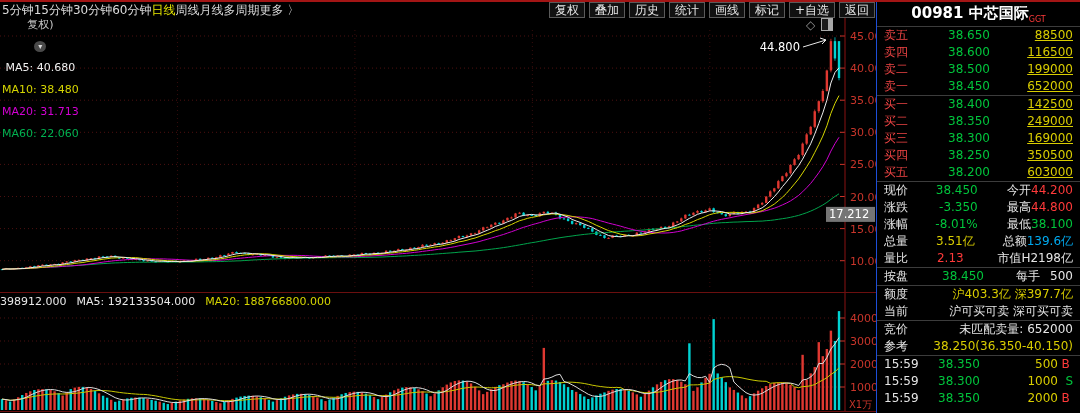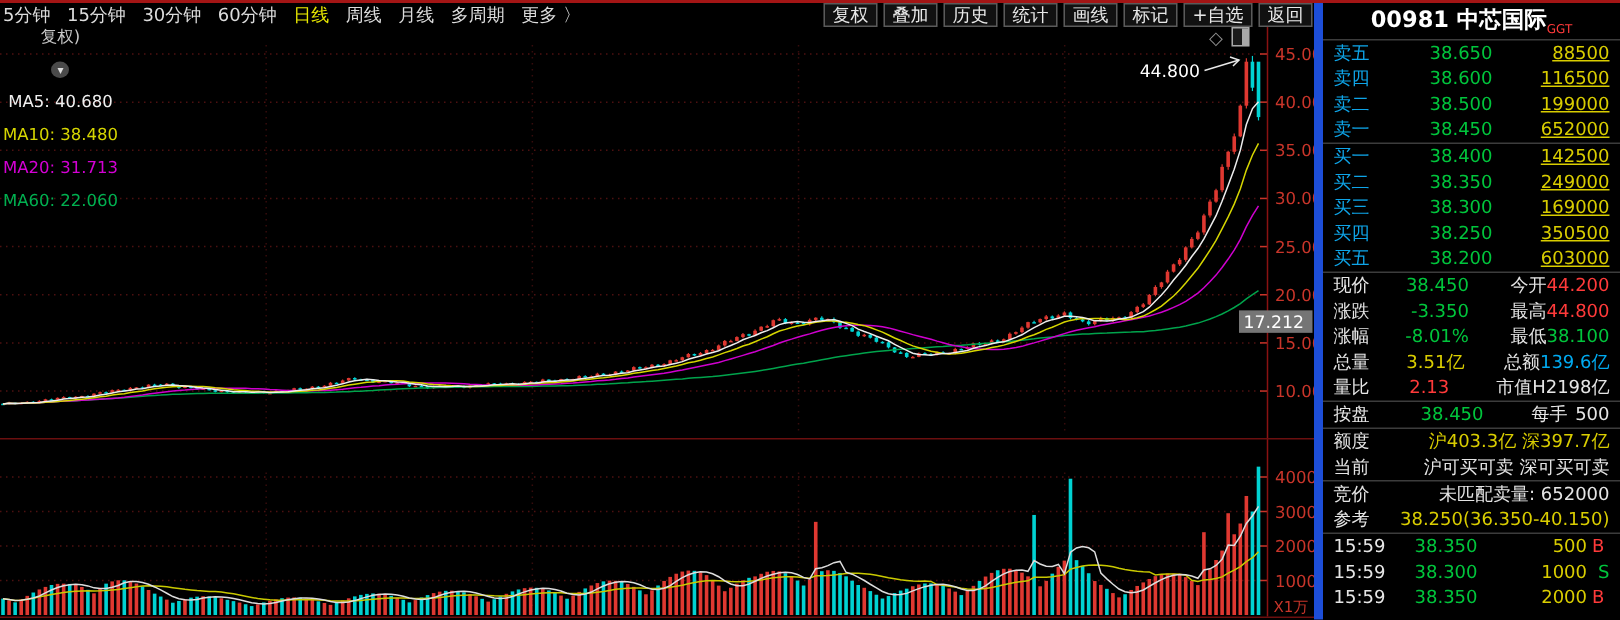--- a/index.html
+++ b/index.html
@@ -4,44 +4,44 @@
 <style>
   * { margin:0; padding:0; box-sizing:border-box; }
   html,body { width:1080px; height:413px; background:#000; overflow:hidden;
     font-family:"DejaVu Sans","Liberation Sans",sans-serif; }
   .top-line { position:absolute; left:0; top:0; width:1080px; height:2px; background:#a31515; z-index:5; }
   .app { position:absolute; left:0; top:0; width:1080px; height:413px; }
 
   
   .chart-area { position:absolute; left:0; top:0; width:876px; height:413px; }
   .toolbar { position:absolute; left:0; top:2px; width:876px; height:16px; display:flex; justify-content:space-between; align-items:center; z-index:4; }
-  .tabs { display:flex; gap:11px; padding-left:2px; white-space:nowrap; }
+  .tabs { display:flex; padding-left:2px; white-space:nowrap; }
   .tab { font-size:12px; color:#dcdcdc; cursor:default; }
   .tab.active { color:#e8e800; }
   .tool-buttons { display:flex; gap:4px; padding-right:1px; }
   .tbtn { font-size:12px; color:#e8e8e8; border:1px solid #5a5a5a; line-height:14px; padding:0 5px; background:#111; white-space:nowrap; }
   .ma-row { position:absolute; left:2px; top:17px; height:14px; display:flex; gap:9px; align-items:center; font-size:11px; white-space:nowrap; z-index:4;flex-direction:column; }
   .ma-prefix { color:#c8c8c8; }
   .chev-circle { width:12px; height:12px; border-radius:50%; background:#4a4a4a; color:#ddd; font-size:8px; line-height:11px; text-align:center; display:inline-block; }
   .ma5 { color:#f0f0f0; } .ma10 { color:#d6d600; } .ma20 { color:#d400d4; } .ma60 { color:#00b050; }
   .chart-icons { position:absolute; left:806px; top:18px; display:flex; gap:6px; align-items:center; z-index:4; }
   .diamond-ic { color:#909090; font-size:12px; line-height:12px; }
   .pane-ic { width:12px; height:13px; border:1px solid #a8a8a8; position:relative; background:#1a1a1a; }
   .pane-ic::after { content:""; position:absolute; right:0; top:0; width:4px; height:11px; background:#a8a8a8; }
   .vol-row { position:absolute; left:0px; top:295px; height:14px; display:flex; gap:10px; font-size:11px; white-space:nowrap; z-index:4; }
   .vol-val, .vol-ma5 { color:#e8e8e8; } .vol-ma20 { color:#d6d600; }
   #chart-svg { position:absolute; left:0; top:0; }
 
   
-  .right-panel { position:absolute; left:876px; top:2px; width:204px; height:411px; background:#000; border-left:6px solid #1d4ed8; font-size:12px; color:#e5e5e5; }
+  .right-panel { position:absolute; left:876px; top:2px; width:204px; height:411px; background:#000; border-left:1px solid #1d4ed8; font-size:12px; color:#e5e5e5; }
   .rp-title { height:24px; line-height:23px; text-align:center; font-size:15px; font-weight:bold; color:#fff; white-space:nowrap; }
   .rp-tag { font-size:8px; color:#ff3a3a; font-weight:normal; vertical-align:sub; }
   .sep { border-top:1px solid #3c3c3c; height:0; }
   .ob-row, .q-row, .i-row, .t-row { display:flex; height:17px; line-height:17px; padding:0 7px; white-space:nowrap; }
-  .ob-label { width:46px; color:#0ea5e9; }
+  .ob-label { width:46px; color:#ef4444; }
   .ob-price { width:60px; text-align:right; }
   .ob-vol { flex:1; text-align:right;text-decoration:underline; }
   .q-l1 { width:42px; } .q-v1 { width:58px; text-align:right; }
   .q-l2 { width:44px; margin-left:12px;text-align:right; } .q-v2 { flex:1; text-align:right; }
   .i-label { width:42px; } .i-val { flex:1; text-align:right; }
   .t-time { width:38px; } .t-price { width:58px; text-align:right; }
   .t-vol { flex:1; text-align:right; } .t-side { width:15px; text-align:right; }
   .green { color:#00c53c; } .red { color:#ff3a3a;text-align:center; } .yellow { color:#d9cd00; }
   .cyan { color:#00aaf0; } .white { color:#e5e5e5; }
 </style>
@@ -771,20 +771,25 @@
         <polyline points="2.0,269.4 6.0,268.9 10.1,269.0 14.1,268.9 18.2,268.7 22.2,268.5 26.3,268.3 30.3,267.7 34.3,267.3 38.4,266.8 42.4,266.0 46.5,265.7 50.5,265.3 54.6,264.8 58.6,264.7 62.7,264.2 66.7,263.4 70.7,262.8 74.8,262.0 78.8,261.1 82.9,260.7 86.9,260.1 91.0,259.4 95.0,259.1 99.0,258.4 103.1,257.6 107.1,257.3 111.2,256.8 115.2,256.6 119.3,257.0 123.3,257.3 127.3,257.6 131.4,258.3 135.4,258.7 139.5,259.0 143.5,259.7 147.6,260.1 151.6,260.5 155.7,261.1 159.7,261.1 163.7,261.2 167.8,261.5 171.8,261.4 175.9,261.4 179.9,261.7 184.0,261.5 188.0,261.3 192.0,261.2 196.1,260.6 200.1,260.1 204.2,259.8 208.2,259.2 212.3,258.8 216.3,258.5 220.3,257.6 224.4,256.8 228.4,255.9 232.5,254.7 236.5,253.8 240.6,253.4 244.6,252.9 248.7,253.2 252.7,253.7 256.7,253.8 260.8,254.3 264.8,254.7 268.9,254.8 272.9,255.5 277.0,256.1 281.0,256.5 285.0,257.3 289.1,257.7 293.1,257.6 297.2,257.8 301.2,257.7 305.3,257.4 309.3,257.6 313.3,257.6 317.4,257.3 321.4,257.4 325.5,257.0 329.5,256.5 333.6,256.4 337.6,256.1 341.7,255.9 345.7,256.1 349.7,255.9 353.8,255.4 357.8,255.3 361.9,254.7 365.9,254.1 370.0,254.1 374.0,253.7 378.0,253.4 382.1,253.3 386.1,252.7 390.2,252.1 394.2,251.7 398.3,250.9 402.3,250.3 406.3,250.1 410.4,249.5 414.4,248.9 418.5,248.5 422.5,247.4 426.6,246.6 430.6,246.0 434.7,245.0 438.7,244.4 442.7,244.0 446.8,243.0 450.8,242.1 454.9,241.1 458.9,239.5 463.0,238.3 467.0,237.3 471.0,236.0 475.1,235.0 479.1,233.8 483.2,231.9 487.2,230.3 491.3,228.6 495.3,226.5 499.3,225.1 503.4,223.7 507.4,221.8 511.5,220.4 515.5,218.5 519.6,216.4 523.6,215.4 527.7,214.8 531.7,214.4 535.7,214.9 539.8,215.0 543.8,214.3 547.9,213.9 551.9,213.4 556.0,213.1 560.0,214.2 564.0,215.6 568.1,217.1 572.1,219.4 576.2,221.0 580.2,222.4 584.3,224.2 588.3,225.7 592.3,227.2 596.4,229.6 600.4,231.6 604.5,233.6 608.5,235.5 612.6,236.3 616.6,236.5 620.7,236.8 624.7,236.2 628.7,235.7 632.8,235.7 636.8,235.0 640.9,234.3 644.9,233.6 649.0,232.2 653.0,231.1 657.0,230.4 661.1,229.2 665.1,228.4 669.2,227.9 673.2,226.5 677.3,224.9 681.3,223.2 685.3,220.7 689.4,218.4 693.4,216.4 697.5,214.3 701.5,213.1 705.6,212.2 709.6,210.9 713.7,210.8 717.7,211.2 721.7,211.6 725.8,212.7 729.8,213.9 733.9,213.9 737.9,214.0 742.0,213.6 746.0,212.7 750.0,212.2 754.1,211.4 758.1,209.6 762.2,207.8 766.2,204.8 770.3,200.7 774.3,196.7 778.3,192.1 782.4,186.7 786.4,182.0 790.5,176.8 794.5,171.0 798.6,165.7 802.6,159.2 806.7,151.4 810.7,143.8 814.7,134.2 818.8,123.5 822.8,112.9 826.9,100.1 830.9,83.0 835.0,72.4 839.0,67.8" fill="none" stroke="#ededed" stroke-width="1"></polyline>
         <polyline points="2.0,399.1 6.0,399.6 10.1,400.3 14.1,400.1 18.2,399.5 22.2,398.8 26.3,397.9 30.3,397.1 34.3,396.3 38.4,395.6 42.4,395.0 46.5,394.5 50.5,394.2 54.6,394.0 58.6,393.9 62.7,394.0 66.7,393.9 70.7,393.7 74.8,393.3 78.8,393.0 82.9,392.4 86.9,391.8 91.0,391.1 95.0,390.7 99.0,390.5 103.1,390.6 107.1,390.8 111.2,391.2 115.2,391.8 119.3,392.4 123.3,392.9 127.3,393.3 131.4,393.7 135.4,394.0 139.5,394.3 143.5,394.4 147.6,394.7 151.6,395.3 155.7,395.9 159.7,396.7 163.7,397.5 167.8,398.3 171.8,399.0 175.9,399.5 179.9,399.9 184.0,400.1 188.0,400.1 192.0,400.0 196.1,399.9 200.1,399.8 204.2,399.7 208.2,399.8 212.3,400.0 216.3,400.2 220.3,400.5 224.4,400.7 228.4,400.7 232.5,400.7 236.5,400.5 240.6,400.3 244.6,399.9 248.7,399.5 252.7,399.2 256.7,398.9 260.8,398.7 264.8,398.7 268.9,398.7 272.9,398.9 277.0,399.0 281.0,399.0 285.0,398.8 289.1,398.6 293.1,398.3 297.2,397.9 301.2,397.4 305.3,397.0 309.3,396.8 313.3,396.6 317.4,396.6 321.4,396.8 325.5,397.0 329.5,397.2 333.6,397.3 337.6,397.3 341.7,397.1 345.7,396.9 349.7,396.5 353.8,396.0 357.8,395.6 361.9,395.3 365.9,395.1 370.0,395.1 374.0,395.2 378.0,395.5 382.1,395.7 386.1,395.7 390.2,395.6 394.2,395.3 398.3,394.8 402.3,394.3 406.3,393.6 410.4,392.9 414.4,392.5 418.5,392.1 422.5,392.0 426.6,392.0 430.6,392.2 434.7,392.3 438.7,392.2 442.7,392.0 446.8,391.5 450.8,390.9 454.9,390.1 458.9,389.1 463.0,388.3 467.0,387.7 471.0,387.2 475.1,387.0 479.1,387.1 483.2,387.4 487.2,387.7 491.3,387.8 495.3,387.7 499.3,387.5 503.4,387.2 507.4,386.6 511.5,385.9 515.5,385.2 519.6,384.8 523.6,384.5 527.7,384.5 531.7,384.7 535.7,385.2 539.8,385.5 543.8,383.8 547.9,383.8 551.9,383.6 556.0,383.3 560.0,382.9 564.0,382.4 568.1,382.2 572.1,382.2 576.2,382.5 580.2,382.9 584.3,383.5 588.3,384.3 592.3,385.2 596.4,385.9 600.4,386.5 604.5,387.0 608.5,387.4 612.6,387.5 616.6,387.4 620.7,387.6 624.7,389.7 628.7,390.1 632.8,390.8 636.8,391.4 640.9,392.2 644.9,392.7 649.0,392.8 653.0,392.7 657.0,392.3 661.1,391.7 665.1,390.9 669.2,389.9 673.2,389.0 677.3,388.2 681.3,387.6 685.3,387.2 689.4,384.9 693.4,384.9 697.5,384.8 701.5,384.5 705.6,383.9 709.6,383.1 713.7,379.4 717.7,378.4 721.7,377.4 725.8,376.8 729.8,376.6 733.9,376.8 737.9,377.2 742.0,377.9 746.0,378.8 750.0,379.6 754.1,380.3 758.1,380.9 762.2,381.2 766.2,381.3 770.3,383.3 774.3,382.9 778.3,382.7 782.4,382.7 786.4,382.9 790.5,383.5 794.5,386.9 798.6,387.7 802.6,386.6 806.7,386.4 810.7,385.7 814.7,384.6 818.8,382.1 822.8,380.1 826.9,377.7 830.9,374.4 835.0,371.8 839.0,367.8" fill="none" stroke="#c9c900" stroke-width="1"></polyline>
         <polyline points="2.0,399.1 6.0,399.6 10.1,400.3 14.1,400.1 18.2,399.5 22.2,398.7 26.3,397.3 30.3,395.2 34.3,393.3 38.4,391.7 42.4,390.5 46.5,389.8 50.5,389.5 54.6,389.8 58.6,390.6 62.7,391.9 66.7,392.4 70.7,392.3 74.8,391.5 78.8,390.3 82.9,388.5 86.9,387.6 91.0,387.6 95.0,388.3 99.0,389.5 103.1,391.3 107.1,393.3 111.2,395.5 115.2,397.7 119.3,399.1 123.3,399.9 127.3,400.0 131.4,399.6 135.4,398.7 139.5,398.1 143.5,397.9 147.6,398.0 151.6,398.4 155.7,399.0 159.7,399.8 163.7,400.8 167.8,401.8 171.8,402.4 175.9,402.6 179.9,402.4 184.0,401.7 188.0,400.7 192.0,399.8 196.1,399.1 200.1,398.7 204.2,398.6 208.2,398.8 212.3,399.3 216.3,400.0 220.3,401.0 224.4,401.6 228.4,401.7 232.5,401.3 236.5,400.4 240.6,399.1 244.6,397.9 248.7,396.9 252.7,396.3 256.7,396.0 260.8,396.2 264.8,396.7 268.9,397.5 272.9,398.7 277.0,399.4 281.0,399.6 285.0,399.3 289.1,398.4 293.1,397.0 297.2,395.7 301.2,394.8 305.3,394.3 309.3,394.2 313.3,394.5 317.4,395.3 321.4,396.4 325.5,397.7 329.5,398.7 333.6,399.0 337.6,398.7 341.7,397.7 345.7,396.0 349.7,394.6 353.8,393.4 357.8,392.6 361.9,392.2 365.9,392.4 370.0,393.0 374.0,394.0 378.0,395.5 382.1,396.4 386.1,396.6 390.2,396.0 394.2,394.7 398.3,392.6 402.3,390.7 406.3,389.2 410.4,388.2 414.4,387.7 418.5,387.8 422.5,388.5 426.6,389.8 430.6,391.6 434.7,392.8 438.7,393.0 442.7,392.2 446.8,390.4 450.8,387.6 454.9,385.1 458.9,383.2 463.0,381.8 467.0,381.2 471.0,381.4 475.1,382.5 479.1,384.5 483.2,387.3 487.2,389.3 491.3,390.5 495.3,390.5 499.3,389.4 503.4,387.5 507.4,385.6 511.5,384.0 515.5,382.8 519.6,381.9 523.6,381.5 527.7,381.8 531.7,383.0 535.7,384.9 539.8,386.0 543.8,379.1 547.9,378.5 551.9,377.1 556.0,375.1 560.0,374.3 564.0,381.5 568.1,382.8 572.1,384.8 576.2,387.0 580.2,389.5 584.3,391.9 588.3,394.3 592.3,395.8 596.4,396.5 600.4,396.4 604.5,395.6 608.5,393.9 612.6,392.4 616.6,391.1 620.7,390.2 624.7,389.6 628.7,389.5 632.8,390.1 636.8,391.2 640.9,392.7 644.9,393.6 649.0,393.6 653.0,392.6 657.0,390.6 661.1,387.6 665.1,384.9 669.2,382.6 673.2,381.0 677.3,380.1 681.3,380.0 685.3,380.9 689.4,373.7 693.4,376.0 697.5,377.5 701.5,377.6 705.6,376.3 709.6,382.4 713.7,368.1 717.7,365.3 721.7,364.3 725.8,365.2 729.8,367.9 733.9,382.0 737.9,385.9 742.0,389.5 746.0,392.7 750.0,394.5 754.1,395.1 758.1,394.7 762.2,393.3 766.2,390.9 770.3,388.5 774.3,386.4 778.3,384.7 782.4,383.5 786.4,383.0 790.5,383.1 794.5,384.0 798.6,385.5 802.6,380.0 806.7,379.2 810.7,377.0 814.7,372.9 818.8,363.4 822.8,363.6 826.9,357.5 830.9,349.0 835.0,343.8 839.0,337.6" fill="none" stroke="#dddddd" stroke-width="1"></polyline>
         <rect x="826" y="206.89896" width="49" height="15" fill="#757575"></rect>
         <text x="829" y="218.39896" fill="#fff" font-size="11.5">17.212</text>
         <text x="800" y="51" fill="#fff" font-size="11.5" text-anchor="end">44.800</text>
         <polyline points="803,47 826,40" fill="none" stroke="#e8e8e8" stroke-width="1"></polyline>
         <polyline points="820,38 826,40 822,44" fill="none" stroke="#e8e8e8" stroke-width="1"></polyline>
       </svg>
 
+    <div class="vol-row">
+      <span class="vol-val">398912.000</span>
+      <span class="vol-ma5">MA5: 192133504.000</span>
+      <span class="vol-ma20">MA20: 188766800.000</span>
+    </div>
   </div>
 
   <div class="right-panel">
     <div class="rp-title"><span>00981</span>&nbsp;<span>中芯国际</span><span class="rp-tag">GGT</span></div>
     <div class="sep"></div>
 
     <div class="ob-row">
         <span class="ob-label">卖五</span>
         <span class="ob-price green">38.650</span>
         <span class="ob-vol yellow">88500</span>

